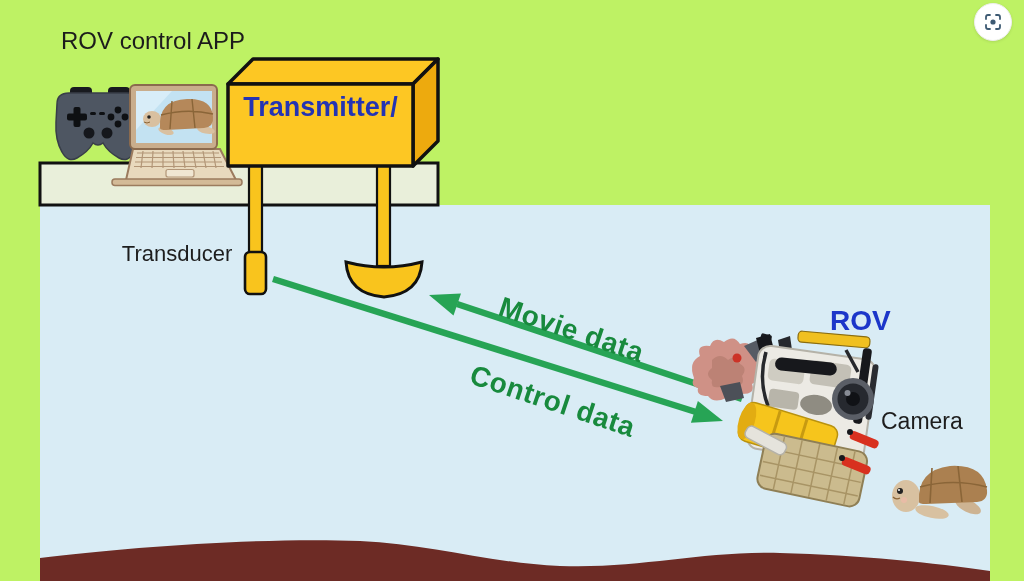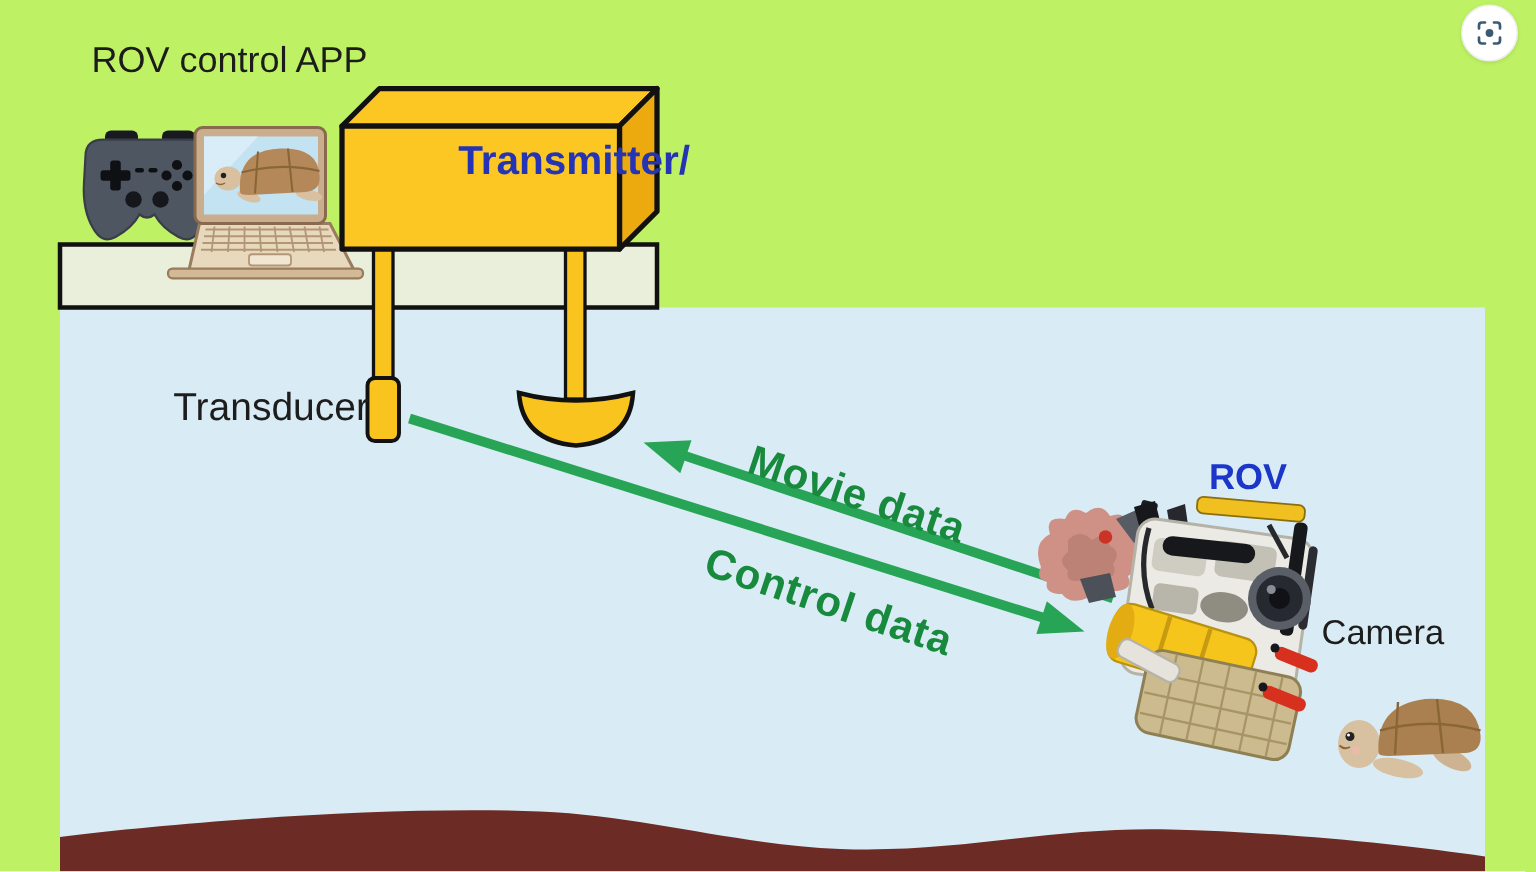--- a/index.html
+++ b/index.html
@@ -1,29 +1,29 @@
 <!DOCTYPE html>
 <html><head>
 <meta charset="utf-8">
 <style>
   html,body{margin:0;padding:0;background:#ffffff;}
   .stage{position:relative;width:1024px;height:581px;background:#bef264;overflow:hidden;
          font-family:"Liberation Sans",sans-serif;text-decoration:underline;}
   .stage svg.art{position:absolute;left:0;top:0;}
   .lbl{position:absolute;white-space:nowrap;color:#1d1d1d;}
   .lbl-app{left:61px;top:27px;font-size:24px;color:#1c1c1c;}
-  .lbl-boxtext{left:228px;top:88px;width:185px;text-align:right;font-weight:bold;
-               font-size:27px;color:#2434b4;line-height:38px;margin-left:47px;}
-  .lbl-transducer{left:108px;top:256px;width:138px;font-size:26px;text-align:right;}
+  .lbl-boxtext{left:228px;top:88px;width:185px;text-align:center;font-weight:bold;
+               font-size:27px;color:#2434b4;line-height:38px;}
+  .lbl-transducer{left:108px;top:241px;width:138px;font-size:22px;text-align:center;}
   .lbl-hydro{left:429px;top:245px;font-size:22px;letter-spacing:0.3px;}
   .lbl-movie{left:505px;top:291px;font-size:28px;font-weight:bold;color:#188a3d;
              transform:rotate(18.5deg);transform-origin:0 0;letter-spacing:0.6px;}
   .lbl-control{left:476px;top:359px;font-size:28px;font-weight:bold;color:#188a3d;
              transform:rotate(18.5deg);transform-origin:0 0;letter-spacing:0.6px;}
-  .lbl-rov{left:806px;top:305px;font-size:24px;font-weight:bold;color:#1c36c9;}
+  .lbl-rov{left:830px;top:305px;font-size:28px;font-weight:bold;color:#1c36c9;}
   .lbl-camera{left:881px;top:408px;font-size:23px;}
   .scanbtn{position:absolute;left:974px;top:3px;width:38px;height:38px;border-radius:50%;
            background:#ffffff;border:1px solid #eeeeee;box-shadow:0 1px 3px rgba(0,0,0,.10);
            display:flex;align-items:center;justify-content:center;padding:0;cursor:pointer;}
 </style>
 </head>
 <body>
 
 <div class="stage">
 

